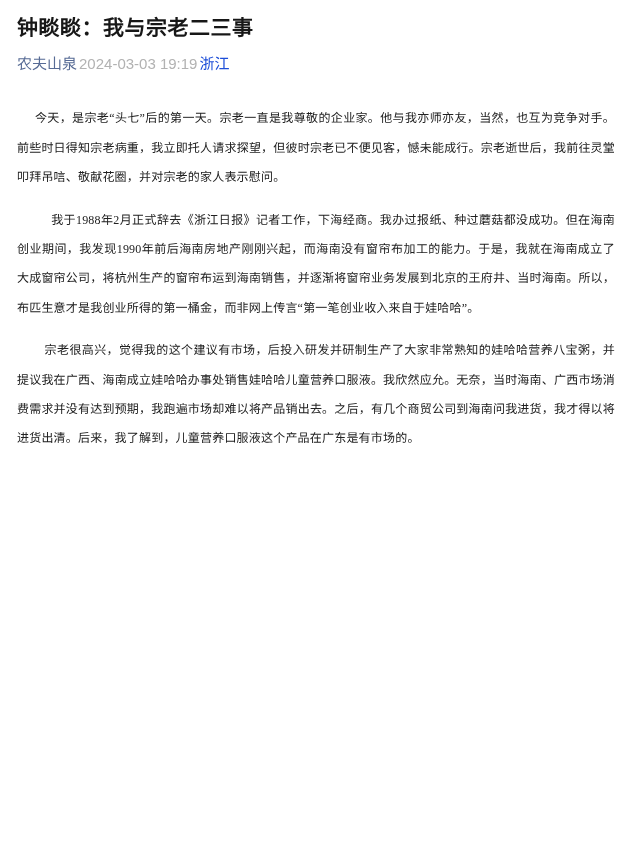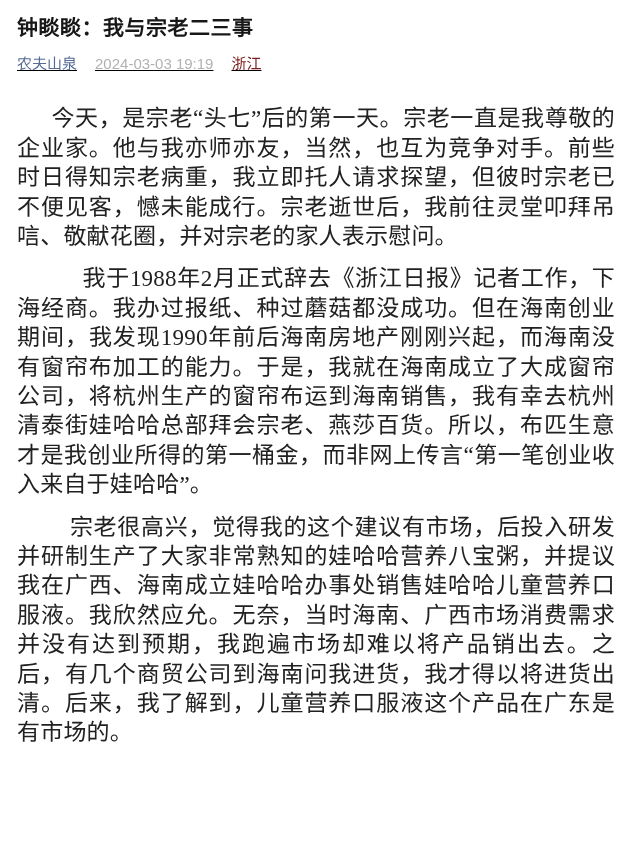--- a/index.html
+++ b/index.html
@@ -28,42 +28,41 @@
     line-height: 1.3;
     color: #171717;
     letter-spacing: 0.5px;
   }
   .byline {
     margin-top: 13px;
     font-size: 15px;
     line-height: 20px;
     display: flex;
     align-items: baseline;
-    gap: 18px;
+    gap: 2px;
     white-space: nowrap;
-    text-decoration: underline;
   }
   .account {
     color: #576b95;
     cursor: pointer;
   }
   .meta-date {
     color: #b2b2b2;
     text-align: center;
   }
   .meta-loc {
-    color: #7f1d1d;
+    color: #1d4ed8;
   }
   .article {
     margin-top: 30px;
   }
   .para {
     margin: 0 0 13px 0;
     font-family: "Liberation Serif", "DejaVu Serif", serif;
-    font-size: 23px;
+    font-size: 12px;
     line-height: 29.4px;
     color: #212121;
     text-align: justify;
     letter-spacing: 0.2px;
   }
 </style>
 </head>
 <body>
 
 <div class="page">
@@ -71,16 +70,16 @@
     <h1 class="title">钟睒睒：我与宗老二三事</h1>
     <div class="byline">
       <span class="account">农夫山泉</span>
       <span class="meta-date">2024-03-03 19:19</span>
       <span class="meta-loc">浙江</span>
     </div>
   </header>
 
   <div class="article">
       <p class="para" style="text-indent: 1.5em;">今天，是宗老“头七”后的第一天。宗老一直是我尊敬的企业家。他与我亦师亦友，当然，也互为竞争对手。前些时日得知宗老病重，我立即托人请求探望，但彼时宗老已不便见客，憾未能成行。宗老逝世后，我前往灵堂叩拜吊唁、敬献花圈，并对宗老的家人表示慰问。</p>
-      <p class="para" style="text-indent: 2.85em;">我于1988年2月正式辞去《浙江日报》记者工作，下海经商。我办过报纸、种过蘑菇都没成功。但在海南创业期间，我发现1990年前后海南房地产刚刚兴起，而海南没有窗帘布加工的能力。于是，我就在海南成立了大成窗帘公司，将杭州生产的窗帘布运到海南销售，我有幸去杭州清泰街娃哈哈总部拜会宗老、燕莎百货。所以，布匹生意才是我创业所得的第一桶金，而非网上传言“第一笔创业收入来自于娃哈哈”。</p>
+      <p class="para" style="text-indent: 2.85em;">我于1988年2月正式辞去《浙江日报》记者工作，下海经商。我办过报纸、种过蘑菇都没成功。但在海南创业期间，我发现1990年前后海南房地产刚刚兴起，而海南没有窗帘布加工的能力。于是，我就在海南成立了大成窗帘公司，将杭州生产的窗帘布运到海南销售，并逐渐将窗帘业务发展到北京的王府井、当时海南。所以，布匹生意才是我创业所得的第一桶金，而非网上传言“第一笔创业收入来自于娃哈哈”。</p>
       <p class="para" style="text-indent: 2.3em;">宗老很高兴，觉得我的这个建议有市场，后投入研发并研制生产了大家非常熟知的娃哈哈营养八宝粥，并提议我在广西、海南成立娃哈哈办事处销售娃哈哈儿童营养口服液。我欣然应允。无奈，当时海南、广西市场消费需求并没有达到预期，我跑遍市场却难以将产品销出去。之后，有几个商贸公司到海南问我进货，我才得以将进货出清。后来，我了解到，儿童营养口服液这个产品在广东是有市场的。</p>
     </div>
 </div>
 
 </body></html>

